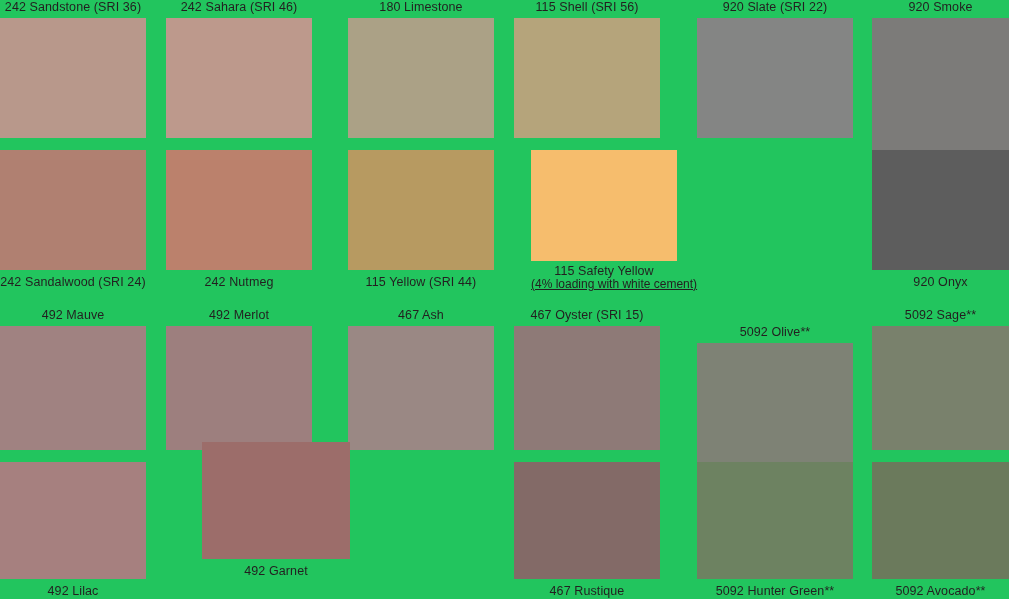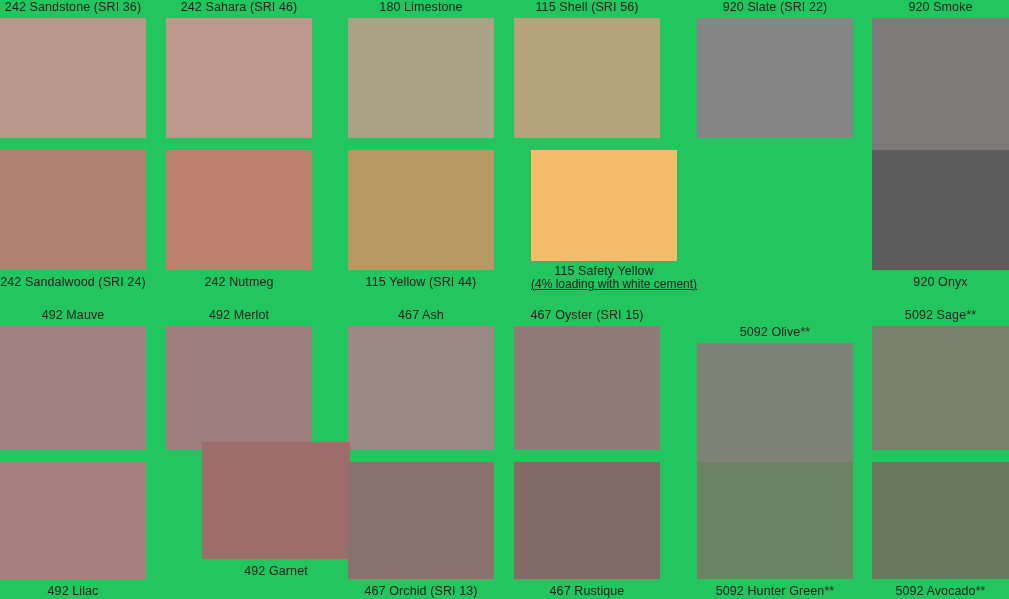--- a/index.html
+++ b/index.html
@@ -131,24 +131,20 @@
       <div class="label"><span>5092 Sage**</span></div>
     </div>
     <div class="cell label-bottom" style="left: 0px; top: 462px; width: 146px; height: 137px;">
       <div class="swatch" title="492 Lilac" style="background: rgb(166, 128, 127);"></div>
       <div class="label"><span>492 Lilac</span></div>
     </div>
     <div class="cell label-bottom" style="left: 166px; top: 442px; width: 148px; height: 137px; margin-left: 36px;">
       <div class="swatch" title="492 Garnet" style="background: rgb(156, 109, 106);"></div>
       <div class="label"><span>492 Garnet</span></div>
     </div>
-    <div class="cell label-bottom" style="left: 348px; top: 462px; width: 146px; height: 137px;">
-      <div class="swatch" title="467 Orchid (SRI 13)" style="background: rgb(139, 113, 110);"></div>
-      <div class="label"><span>467 Orchid (SRI 13)</span></div>
-    </div>
     <div class="cell label-bottom" style="left: 514px; top: 462px; width: 146px; height: 137px;">
       <div class="swatch" title="467 Rustique" style="background: rgb(131, 106, 103);"></div>
       <div class="label"><span>467 Rustique</span></div>
     </div>
     <div class="cell label-bottom" style="left: 697px; top: 462px; width: 156px; height: 137px;">
       <div class="swatch" title="5092 Hunter Green**" style="background: rgb(109, 130, 97);"></div>
       <div class="label"><span>5092 Hunter Green**</span></div>
     </div>
     <div class="cell label-bottom" style="left: 872px; top: 462px; width: 137px; height: 137px;">
       <div class="swatch" title="5092 Avocado**" style="background: rgb(107, 122, 92);"></div>

